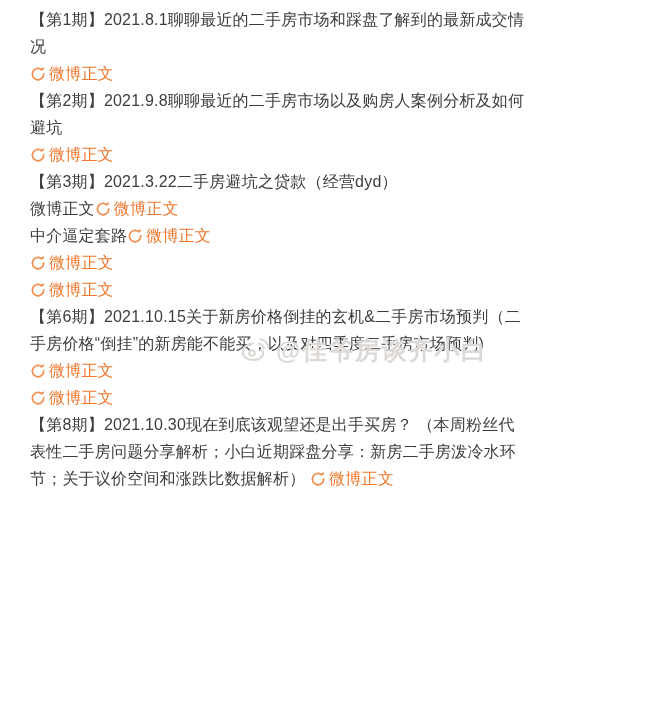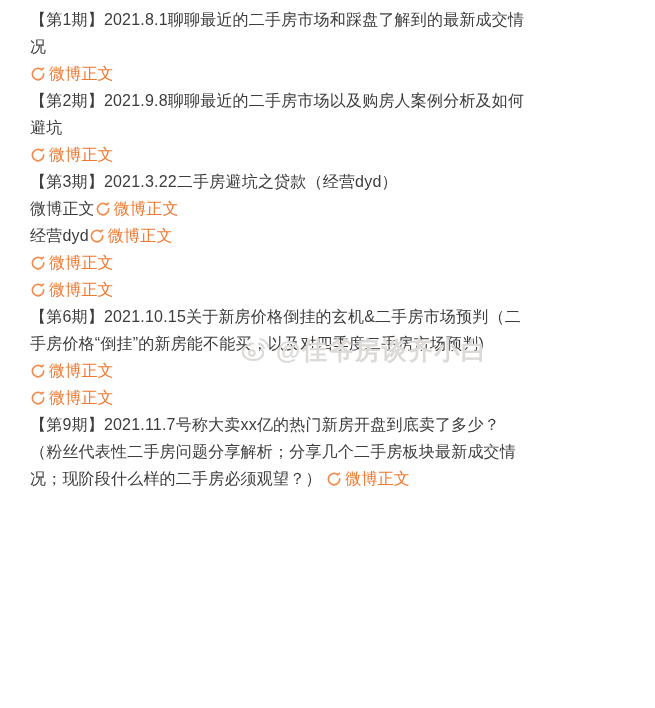--- a/index.html
+++ b/index.html
@@ -67,37 +67,37 @@
           <path d="M14.6 4.7 A7.1 7.1 0 1 0 17.1 9.8 M14.6 4.7 l2.1 -1.8" fill="none" stroke="currentColor" stroke-width="2.1" stroke-linecap="round"></path>
         </svg><span>微博正文</span></a></p>
     <p class="para"><span class="ptext">【第2期】2021.9.8聊聊最近的二手房市场以及购房人案例分析及如何避坑</span></p>
     <p class="para"><a class="wb-link" href="#"><svg class="wb-icon" viewBox="0 0 20 20" aria-hidden="true">
           <path d="M14.6 4.7 A7.1 7.1 0 1 0 17.1 9.8 M14.6 4.7 l2.1 -1.8" fill="none" stroke="currentColor" stroke-width="2.1" stroke-linecap="round"></path>
         </svg><span>微博正文</span></a></p>
     <p class="para"><span class="ptext">【第3期】2021.3.22二手房避坑之贷款（经营dyd）</span></p>
     <p class="para"><span class="ptext">微博正文</span><a class="wb-link" href="#"><svg class="wb-icon" viewBox="0 0 20 20" aria-hidden="true">
           <path d="M14.6 4.7 A7.1 7.1 0 1 0 17.1 9.8 M14.6 4.7 l2.1 -1.8" fill="none" stroke="currentColor" stroke-width="2.1" stroke-linecap="round"></path>
         </svg><span>微博正文</span></a></p>
-    <p class="para"><span class="ptext">经营dyd</span><a class="wb-link" href="#"><svg class="wb-icon" viewBox="0 0 20 20" aria-hidden="true">
+    <p class="para"><span class="ptext">中介逼定套路</span><a class="wb-link" href="#"><svg class="wb-icon" viewBox="0 0 20 20" aria-hidden="true">
           <path d="M14.6 4.7 A7.1 7.1 0 1 0 17.1 9.8 M14.6 4.7 l2.1 -1.8" fill="none" stroke="currentColor" stroke-width="2.1" stroke-linecap="round"></path>
         </svg><span>微博正文</span></a></p>
     <p class="para"><a class="wb-link" href="#"><svg class="wb-icon" viewBox="0 0 20 20" aria-hidden="true">
           <path d="M14.6 4.7 A7.1 7.1 0 1 0 17.1 9.8 M14.6 4.7 l2.1 -1.8" fill="none" stroke="currentColor" stroke-width="2.1" stroke-linecap="round"></path>
         </svg><span>微博正文</span></a></p>
     <p class="para"><a class="wb-link" href="#"><svg class="wb-icon" viewBox="0 0 20 20" aria-hidden="true">
           <path d="M14.6 4.7 A7.1 7.1 0 1 0 17.1 9.8 M14.6 4.7 l2.1 -1.8" fill="none" stroke="currentColor" stroke-width="2.1" stroke-linecap="round"></path>
         </svg><span>微博正文</span></a></p>
     <p class="para"><span class="ptext">【第6期】2021.10.15关于新房价格倒挂的玄机&amp;二手房市场预判（二手房价格“倒挂”的新房能不能买，以及对四季度二手房市场预判)</span></p>
     <p class="para"><a class="wb-link" href="#"><svg class="wb-icon" viewBox="0 0 20 20" aria-hidden="true">
           <path d="M14.6 4.7 A7.1 7.1 0 1 0 17.1 9.8 M14.6 4.7 l2.1 -1.8" fill="none" stroke="currentColor" stroke-width="2.1" stroke-linecap="round"></path>
         </svg><span>微博正文</span></a></p>
     <p class="para"><a class="wb-link" href="#"><svg class="wb-icon" viewBox="0 0 20 20" aria-hidden="true">
           <path d="M14.6 4.7 A7.1 7.1 0 1 0 17.1 9.8 M14.6 4.7 l2.1 -1.8" fill="none" stroke="currentColor" stroke-width="2.1" stroke-linecap="round"></path>
         </svg><span>微博正文</span></a></p>
-    <p class="para"><span class="ptext">【第9期】2021.11.7号称大卖xx亿的热门新房开盘到底卖了多少？ （粉丝代表性二手房问题分享解析；分享几个二手房板块最新成交情况；现阶段什么样的二手房必须观望？） </span><a class="wb-link" href="#"><svg class="wb-icon" viewBox="0 0 20 20" aria-hidden="true">
+    <p class="para"><span class="ptext">【第8期】2021.10.30现在到底该观望还是出手买房？ （本周粉丝代表性二手房问题分享解析；小白近期踩盘分享：新房二手房泼冷水环节；关于议价空间和涨跌比数据解析） </span><a class="wb-link" href="#"><svg class="wb-icon" viewBox="0 0 20 20" aria-hidden="true">
           <path d="M14.6 4.7 A7.1 7.1 0 1 0 17.1 9.8 M14.6 4.7 l2.1 -1.8" fill="none" stroke="currentColor" stroke-width="2.1" stroke-linecap="round"></path>
         </svg><span>微博正文</span></a></p>
     <div class="watermark">
     <svg class="wm-logo" width="30" height="28" viewBox="0 0 34 32" aria-hidden="true">
       <g fill="none" stroke="currentColor" stroke-width="2.4" stroke-linecap="round">
         <path d="M15 8.5 C 8 8.5 3.2 13.5 3.2 18.5 c0 5.5 5.3 8.8 11.8 8.8 c6.5 0 11.3 -3.2 11.3 -7.6 c0 -1.6 -0.5 -3 -1.5 -4.2"></path>
         <circle cx="13.5" cy="19.5" r="3.2"></circle>
         <path d="M21.5 8.7 a7.5 7.5 0 0 1 5.6 5.2"></path>
         <path d="M23 3.4 a13 13 0 0 1 9.3 8.8"></path>
       </g>

